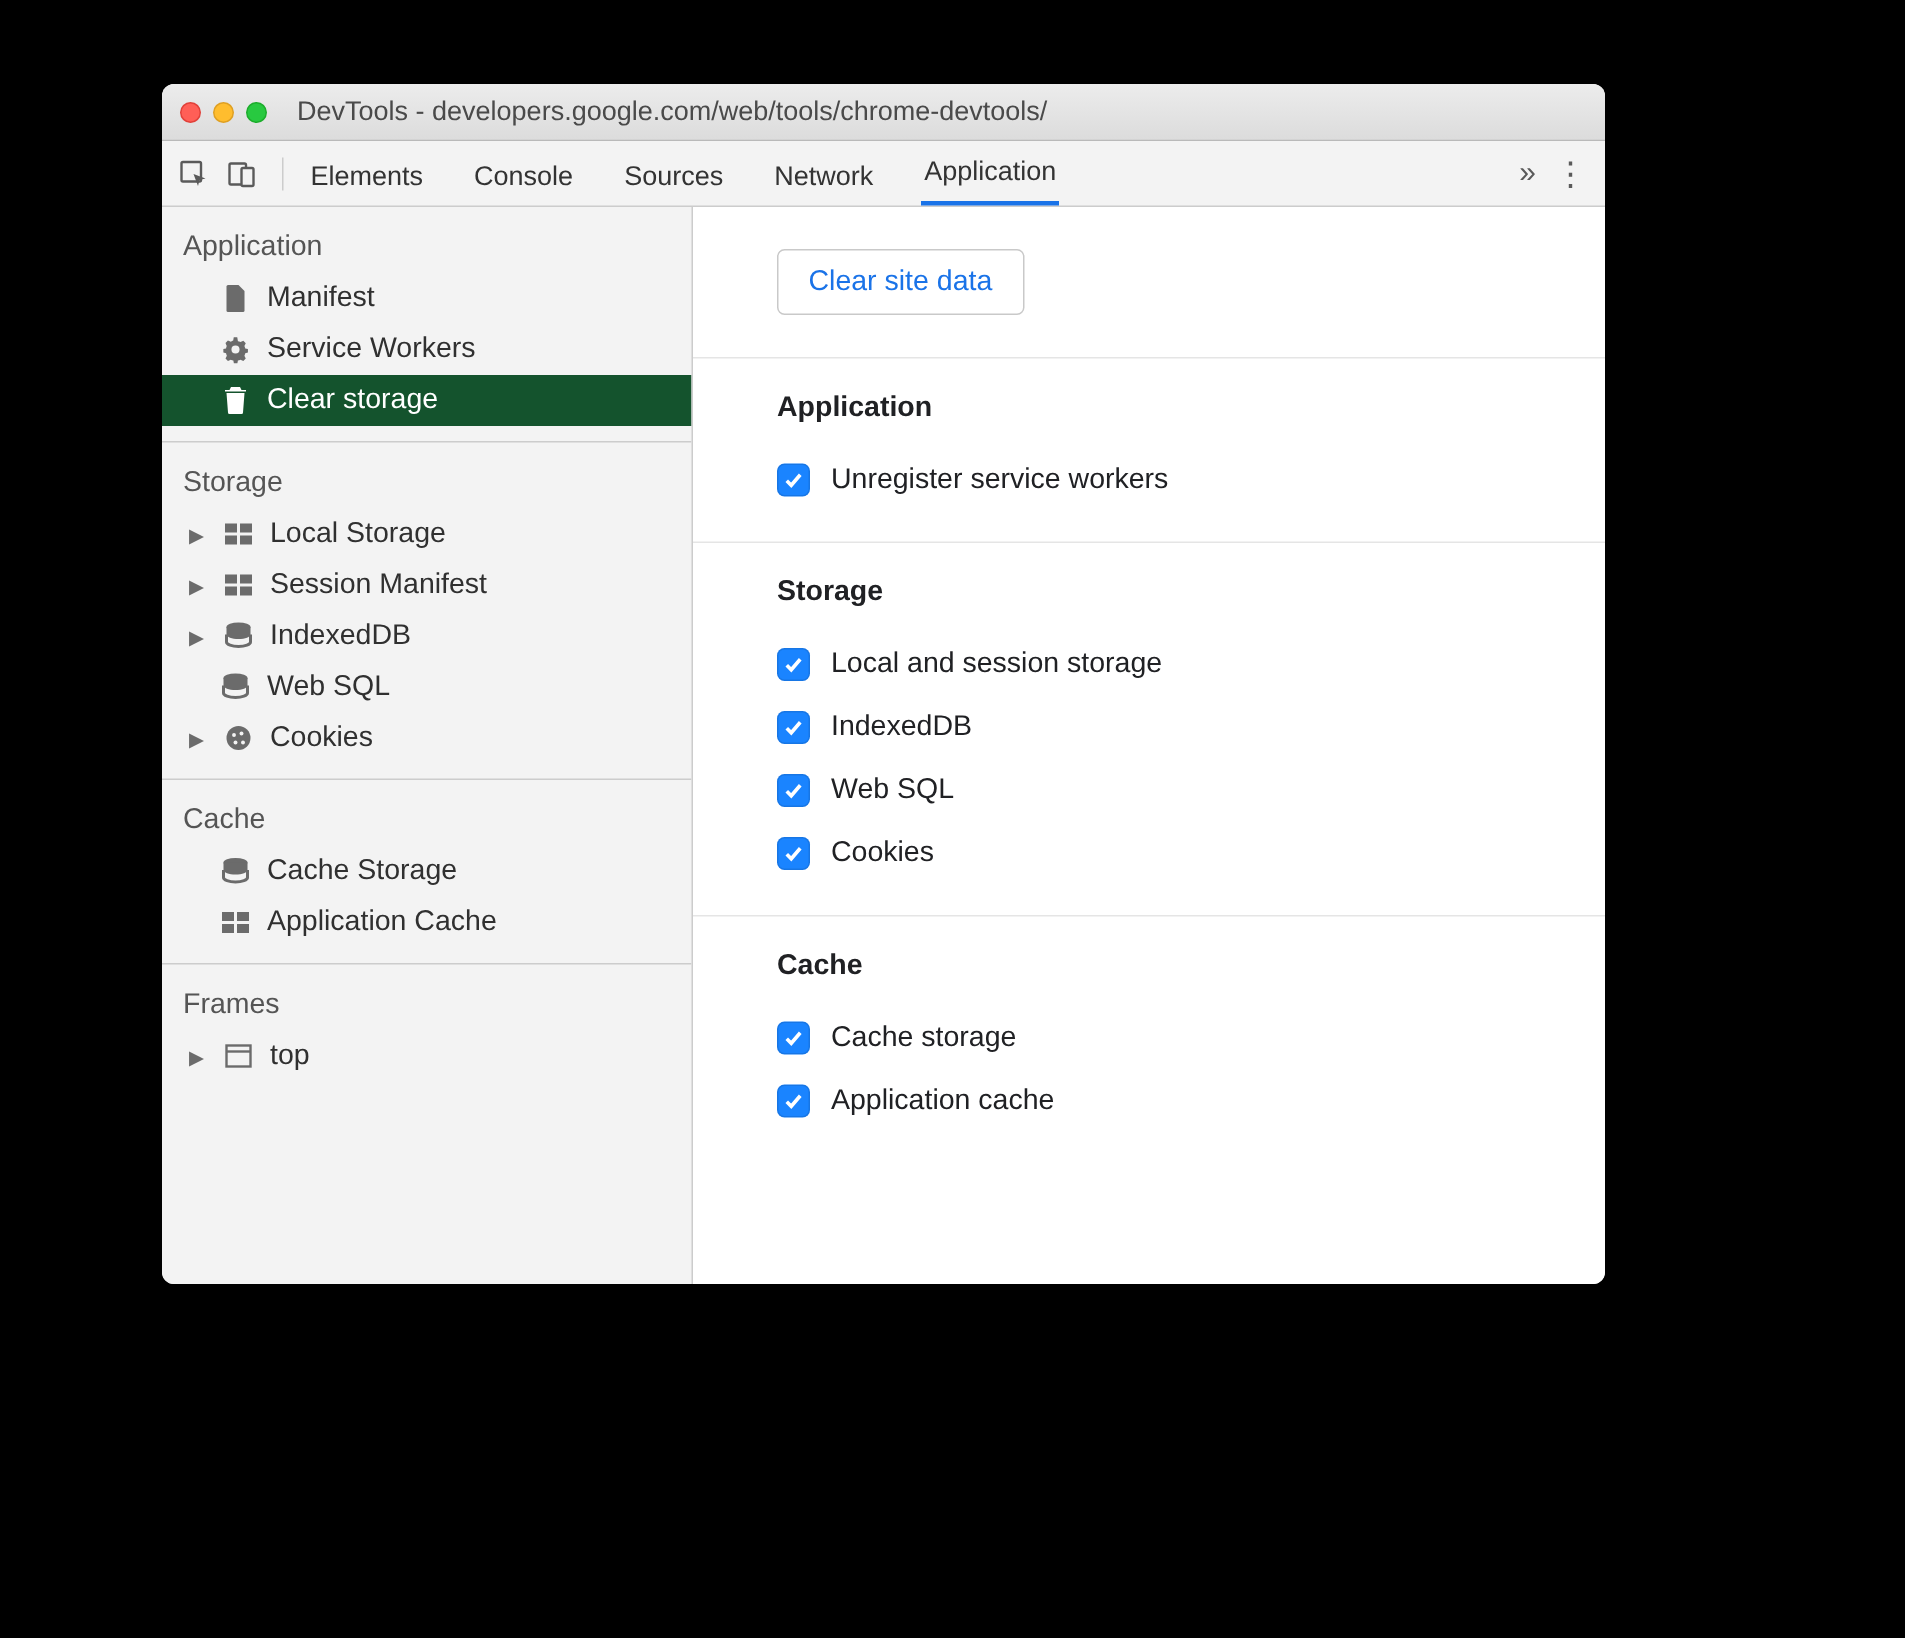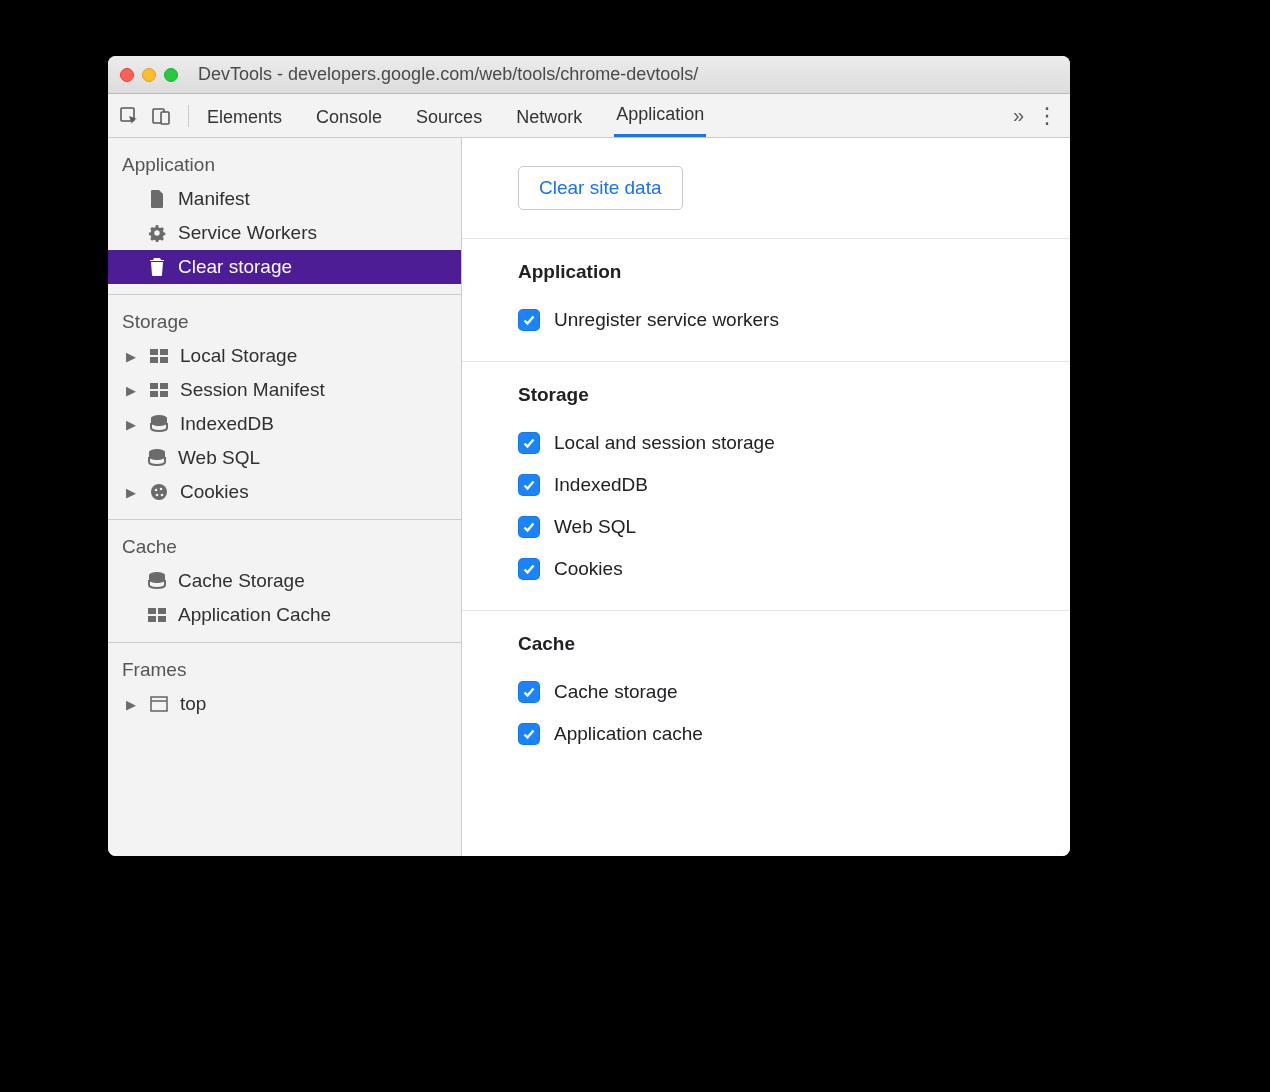--- a/index.html
+++ b/index.html
@@ -73,21 +73,21 @@
   .side-section:last-child { border-bottom:none; }
   .side-header { padding:8px 14px 6px; color:#555; font-size:19px; }
   .side-item {
     display:flex; align-items:center; gap:10px;
     padding:6px 10px 6px 38px;
     white-space:nowrap;
   }
   .side-item.has-arrow { padding-left:18px; }
   .side-item .arrow { width:12px; color:#6b6b6b; font-size:13px; display:inline-block; }
   .side-item .icon { width:22px; height:22px; display:flex; align-items:center; justify-content:center; color:#6b6b6b; }
-  .side-item.selected { background:#4c1d95; color:#fff; }
+  .side-item.selected { background:#14532d; color:#fff; }
   .side-item.selected .icon, .side-item.selected .arrow { color:#fff; }
   
   .main { flex:1; background:#fff; overflow:auto; }
   .main-top { padding:28px 0 28px 56px; border-bottom:1px solid #e5e5e5; }
   .btn-outline {
     border:1px solid #c9c9c9; background:#fff; color:#1a73e8;
     font-size:19px; padding:10px 20px; border-radius:5px;
     cursor:pointer;
     text-align:center;
   }

